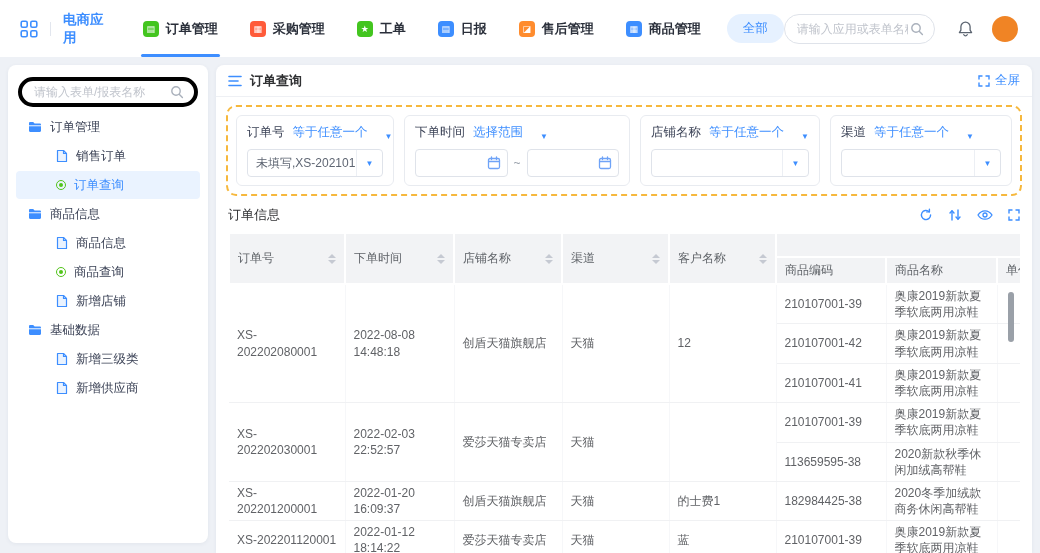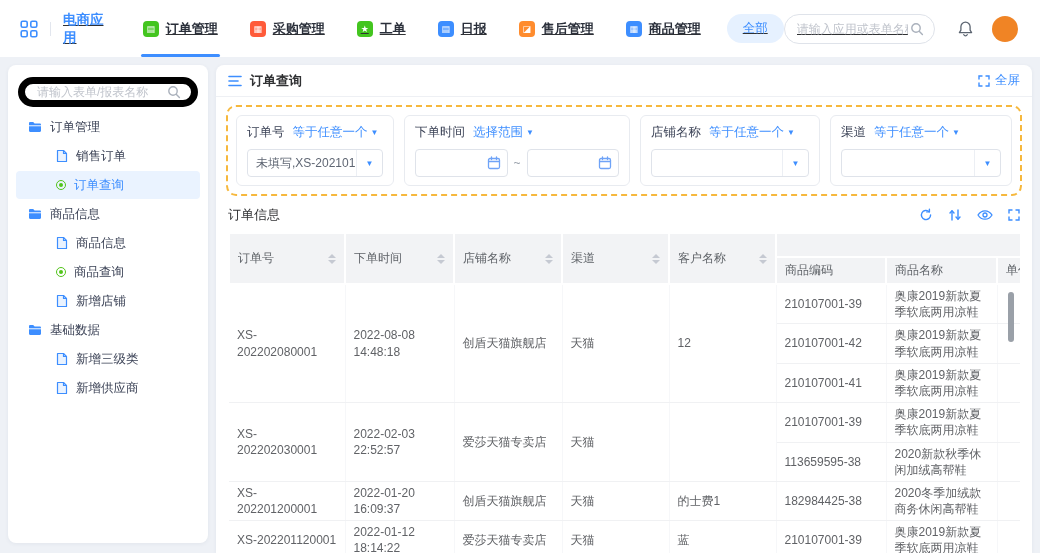--- a/index.html
+++ b/index.html
@@ -1,21 +1,21 @@
 <!DOCTYPE html>
 <html><head>
 <meta charset="utf-8">
 <style>
   html,body{margin:0;padding:0;width:1040px;height:553px;overflow:hidden;
     font-family:"Liberation Sans","DejaVu Sans",sans-serif;background:#eef1f6;color:#303133;}
   *{box-sizing:border-box;}
 
   
   .topnav{position:absolute;left:0;top:0;width:1040px;height:57px;background:#fff;
-    display:flex;align-items:center;z-index:5;text-decoration:underline;}
+    display:flex;align-items:center;z-index:5;}
   .grid-icon{margin-left:20px;display:flex;flex:none;}
   .nav-divider{width:1px;height:14px;background:#e2e6ee;margin:0 12px;}
   .brand{color:#3d8eff;font-weight:bold;font-size:13.5px;}
   .nav-tabs{display:flex;align-items:center;margin-left:26px;gap:32px;height:57px;}
   .tab{display:flex;align-items:center;gap:7px;height:57px;position:relative;cursor:pointer;}
   .tab-icon{width:16px;height:16px;border-radius:4px;color:#fff;font-size:9px;line-height:16px;
     text-align:center;display:inline-block;flex:none;}
   .tab-label{font-size:13px;color:#2a2f3a;font-weight:bold;white-space:nowrap;}
   .tab.active::after{content:"";position:absolute;left:-2px;right:-2px;bottom:0;height:3px;
     border-radius:2px;background:#3d8eff;}
@@ -26,21 +26,21 @@
   .nav-search input{border:none;outline:none;flex:1;width:0;font-size:12px;color:#606266;
     font-family:inherit;background:transparent;}
   input::placeholder{color:#c0c4cc;}
   .bell{margin-left:22px;display:flex;}
   .avatar{margin-left:18px;margin-right:22px;width:26px;height:26px;border-radius:50%;
     background:#f08425;flex:none;}
 
   
   .sidebar{position:absolute;left:8px;top:65px;width:200px;height:478px;background:#fff;
     border-radius:8px;box-shadow:0 1px 4px rgba(31,50,88,.06);overflow:hidden;}
-  .side-search{margin:12px 10px 6px;height:30px;border:7px solid #000000;border-radius:15px;
+  .side-search{margin:12px 10px 6px;height:30px;border:4px solid #000000;border-radius:15px;
     display:flex;align-items:center;padding:0 10px;}
   .side-search input{border:none;outline:none;flex:1;width:0;font-size:12px;color:#606266;
     font-family:inherit;background:transparent;}
   .tree{margin-top:6px;}
   .tree-row{height:28px;display:flex;align-items:center;gap:8px;font-size:12.5px;color:#3b4256;
     cursor:pointer;margin:1px 8px;border-radius:4px;padding-left:12px;}
   .tree-row.child{padding-left:40px;}
   .tree-row.active{background:#eaf3ff;color:#3d8eff;}
   .ticon{display:flex;flex:none;align-items:center;}
   .target-ring{width:10px;height:10px;border:1.5px solid #52c41a;border-radius:50%;
@@ -54,21 +54,21 @@
   .main-title{margin-left:8px;font-size:13px;font-weight:bold;color:#303133;}
   .fullscreen-link{margin-left:auto;display:flex;align-items:center;gap:5px;color:#3d8eff;
     font-size:12.5px;cursor:pointer;}
 
   
   .filter-zone{margin:8px 10px 2px;border:2px dashed #f6b83d;border-radius:10px;padding:8px;
     display:flex;gap:10px;}
   .fbox{border:1px solid #e8ebf0;border-radius:6px;padding:8px 10px;background:#fff;flex:none;}
   .fbox .lrow{display:flex;align-items:center;gap:8px;font-size:12.5px;white-space:nowrap;}
   .flabel{color:#3b4256;}
-  .fcond{color:#3d8eff;cursor:pointer;display:flex;align-items:center;gap:3px;}
+  .fcond{color:#3d8eff;cursor:pointer;display:flex;align-items:flex-end;gap:17px;}
   .caret{font-size:8px;color:#3d8eff;}
   .fselect{margin-top:8px;height:28px;border:1px solid #dfe3ea;border-radius:4px;
     display:flex;align-items:center;font-size:12px;color:#5f6673;cursor:pointer;}
   .fselect .val{padding:0 8px;flex:1;width:0;white-space:nowrap;overflow:hidden;}
   .fselect .caret-zone{width:26px;align-self:stretch;border-left:1px solid #eceff4;
     display:flex;align-items:center;justify-content:center;flex:none;}
   .drange{margin-top:8px;display:flex;align-items:center;gap:6px;}
   .dinput{height:28px;border:1px solid #dfe3ea;border-radius:4px;display:flex;align-items:center;
     padding:0 6px;flex:1;}
   .dinput input{border:none;outline:none;flex:1;width:0;font-size:12px;font-family:inherit;}

